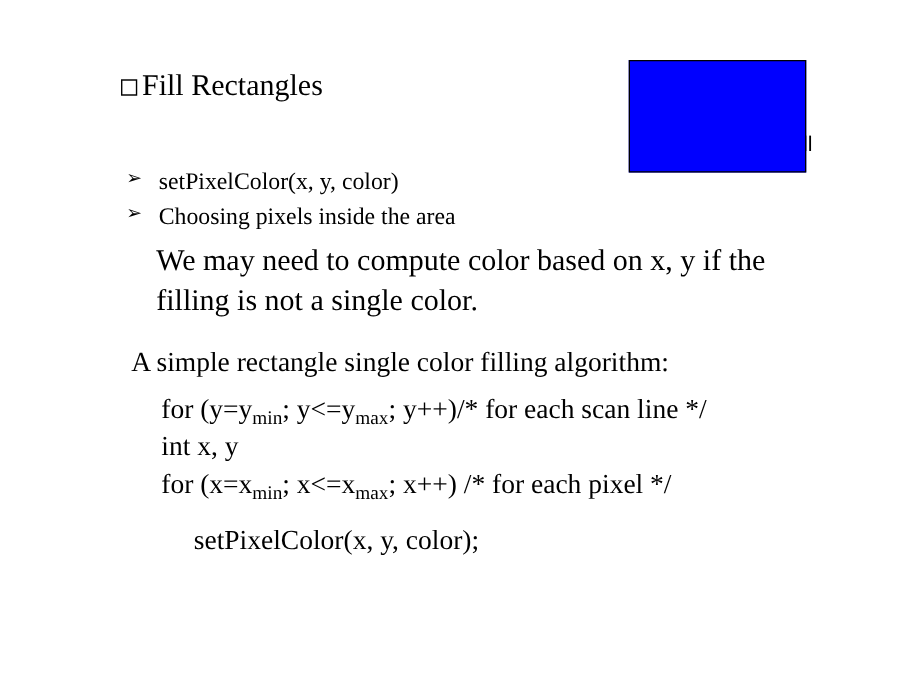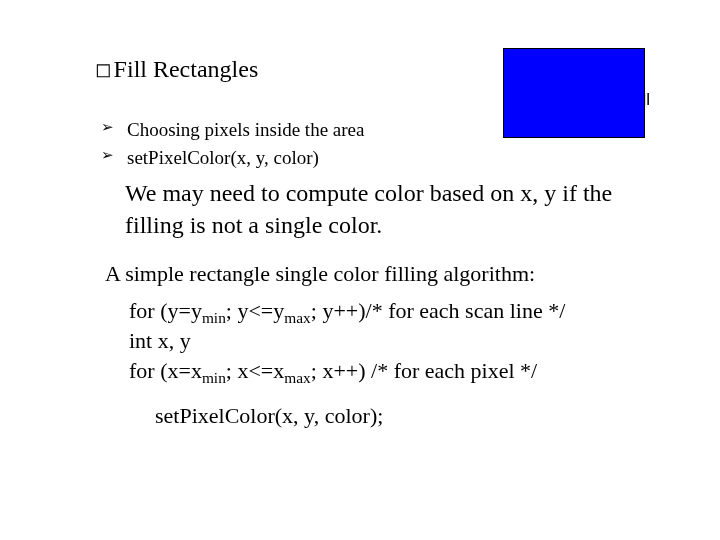--- a/index.html
+++ b/index.html
@@ -15,21 +15,21 @@
   .slide {
     position: relative;
     width: 720px;
     height: 540px;
     box-sizing: border-box;
     padding: 55px 70px 0 95px;
   }
   .title-line {
     font-size: 24px;
     line-height: 1.2;
-    margin-bottom: 6px;
+    margin-bottom: 22px;
   }
   .title-line .box-glyph {
     font-family: Arial, sans-serif;
     font-size: 20px;
     vertical-align: 1px;
     margin-right: 2px;
   }
   .blue-rect {
     position: absolute;
     top: 48px;
@@ -99,24 +99,24 @@
   <div class="blue-rect"></div>
 
   <div class="title-line">
     <span class="box-glyph">◻</span><span>Fill Rectangles</span>
   </div>
 
   <div class="sub1">-&gt; Area Fill</div>
 
   <ul class="bullet-list">
     <li class="bi">
-      <span>Choosing pixels inside the area</span>
+      <span>setPixelColor(x, y, color)</span>
     </li>
     <li class="bi">
-      <span>setPixelColor(x, y, color)</span>
+      <span>Choosing pixels inside the area</span>
     </li>
   </ul>
 
   <div class="follow">We may need to compute color based on x, y if the filling is not a single color.</div>
 
   <div class="algo-intro">A simple rectangle single color filling algorithm:</div>
 
   <div class="code">
     <div class="l2">
       <span>for (y=y</span><sub>min</sub><span>; y&lt;=y</span><sub>max</sub><span>; y++)/* for each scan line */</span>

